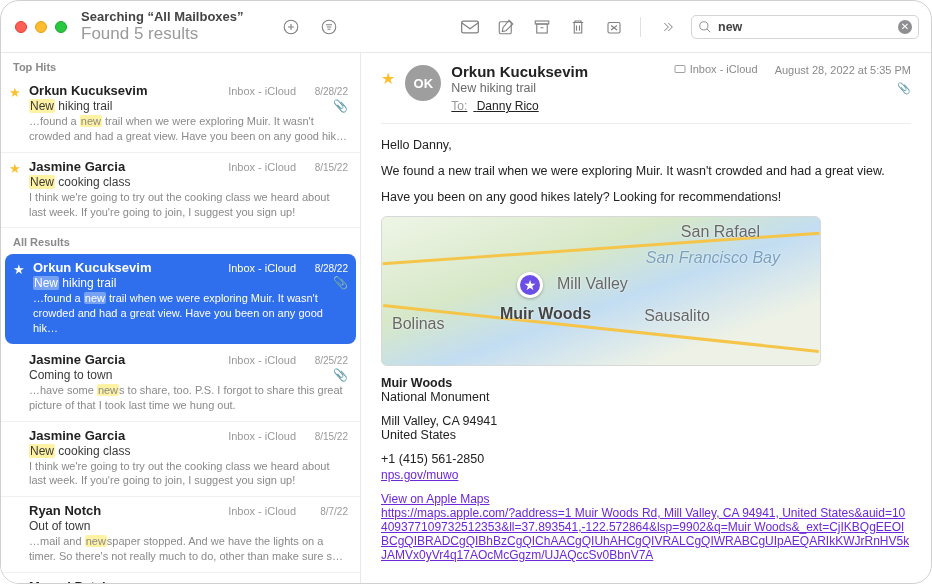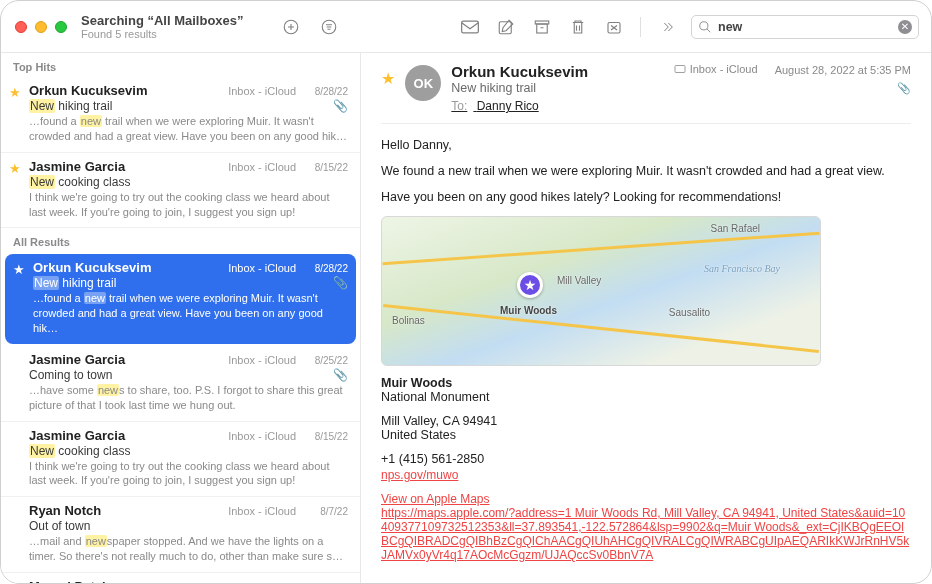--- a/index.html
+++ b/index.html
@@ -6,21 +6,21 @@
   html, body { width: 932px; height: 584px; font-family: -apple-system, "Helvetica Neue", Arial, sans-serif; font-size: 12px; color: #222; overflow: hidden; background: #fff; }
   .window { width: 932px; height: 584px; display: flex; flex-direction: column; border: 1px solid #d0d0d0; border-radius: 19px; overflow: hidden; background: #fff; }
   .titlebar { height: 52px; display: flex; align-items: center; border-bottom: 1px solid #e8e8e8; }
   .traffic { display: flex; gap: 8px; padding-left: 14px; padding-right: 14px; }
   .dot { width: 12px; height: 12px; border-radius: 50%; }
   .dot.red { background: #ff5f57; border: 1px solid #e33e32; }
   .dot.yellow { background: #febc2e; border: 1px solid #e0a020; }
   .dot.green { background: #28c840; border: 1px solid #1fa530; }
   .title-block { flex: 0 0 auto; width: 180px; }
   .title-main { font-size: 13px; font-weight: 600; color: #444; }
-  .title-sub { font-size: 11px; color: #9a9a9a; }
+  .title-sub { font-size: 17px; color: #9a9a9a; }
   .title-icons { display: flex; gap: 18px; padding-left: 20px; align-items: center; }
   .icon { width: 20px; height: 20px; display: inline-flex; align-items: center; justify-content: center; color: #808080; }
   .icon svg { stroke: currentColor; fill: none; stroke-width: 1.5; }
   .toolbar-right { margin-left: auto; display: flex; align-items: center; gap: 14px; padding-right: 12px; }
   .toolbar-icons { display: flex; gap: 16px; align-items: center; padding-left: 12px; }
   .sep { width: 1px; height: 20px; background: #e0e0e0; }
   .search { flex: 0 0 210px; height: 24px; border: 1px solid #d4d4d4; border-radius: 5px; display: flex; align-items: center; padding: 0 6px; gap: 6px; background: #fff; }
   .search input { border: none; outline: none; flex: 1; font-size: 12.5px; font-weight: 600; color: #444; background: transparent; }
   .clear { width: 14px; height: 14px; border-radius: 50%; background: #8e8e93; color: #fff; display: flex; align-items: center; justify-content: center; font-size: 10px; line-height: 1; }
   .body { flex: 1; display: flex; overflow: hidden; }
@@ -52,29 +52,29 @@
   .hdr-to { font-size: 12px; margin-top: 4px; text-decoration: underline; }
   .hdr-to .to-label { color: #9a9a9a; margin-right: 6px; }
   .hdr-right { text-align: right; font-size: 11px; color: #8a8a8a; }
   .hdr-right .loc { display: inline-flex; align-items: center; gap: 4px; margin-bottom: 0; }
   .hdr-right .time { margin-left: 14px; }
   .hdr-right .attach { margin-top: 6px; }
   .divider { height: 1px; background: #ececec; margin: 10px 0 14px; }
   .mail-body p { font-size: 12.5px; margin-bottom: 12px; color: #222; }
   .map { width: 440px; height: 150px; border-radius: 6px; background: linear-gradient(160deg,#eef5e6 0%,#d7e8c8 35%,#c2ddf2 55%,#eef2e6 80%); position: relative; overflow:hidden; border:1px solid #d8d8d8;}
   .map .road { position:absolute; background:#f5c54a; }
-  .map .label { position:absolute; font-size:10px; color:#666; text-shadow:0 0 2px #fff;text-align:center; }
+  .map .label { position:absolute; font-size:16px; color:#666; text-shadow:0 0 2px #fff;text-align:center; }
   .map .pin { position:absolute; left:135px; top:55px; width:26px;height:26px;border-radius:50%;background:#6b4ee6;display:flex;align-items:center;justify-content:center;color:#fff;font-size:14px;border:3px solid #fff;box-shadow:0 1px 3px rgba(0,0,0,0.3);}
   .place { font-size:12.5px; margin-top:10px; }
   .place .name { font-weight:700; }
   .place .sub { }
   .place .addr { margin-top:10px; }
   .place .phone { margin-top:10px; }
   .links { font-size:12px; margin-top:2px; }
-  .links a { color:#ef4444; text-decoration:underline; word-break:break-all; }
+  .links a { color:#6d28d9; text-decoration:underline; word-break:break-all; }
 </style>
 </head>
 <body>
 
 <div class="window">
   <div class="titlebar">
     <div class="traffic">
       <div class="dot red"></div>
       <div class="dot yellow"></div>
       <div class="dot green"></div>
@@ -282,21 +282,21 @@
         <p>Have you been on any good hikes lately? Looking for recommendations!</p>
 
         <div class="map">
           <div class="road" style="left:0;top:30px;width:100%;height:3px;transform:rotate(-4deg);"></div>
           <div class="road" style="left:0;top:110px;width:100%;height:3px;transform:rotate(6deg);"></div>
           <div class="label" style="right:60px;top:6px;">San Rafael</div>
           <div class="label" style="left:175px;top:58px;">Mill Valley</div>
           <div class="label" style="left:118px;top:88px;font-weight:600;color:#444;">Muir Woods</div>
           <div class="label" style="right:110px;top:90px;">Sausalito</div>
           <div class="label" style="left:10px;top:98px;">Bolinas</div>
-          <div class="label" style="right:40px;top:46px;font-style:italic;color:#7aa0bf;font-family:Liberation Serif, serif;">San Francisco Bay</div>
+          <div class="label" style="right:40px;top:32px;font-style:italic;color:#7aa0bf;">San Francisco Bay</div>
           <div class="pin">★</div>
         </div>
 
         <div class="place">
           <div class="name">Muir Woods</div>
           <div class="sub">National Monument</div>
           <div class="addr">
             <div>Mill Valley, CA 94941</div>
             <div>United States</div>
           </div>

